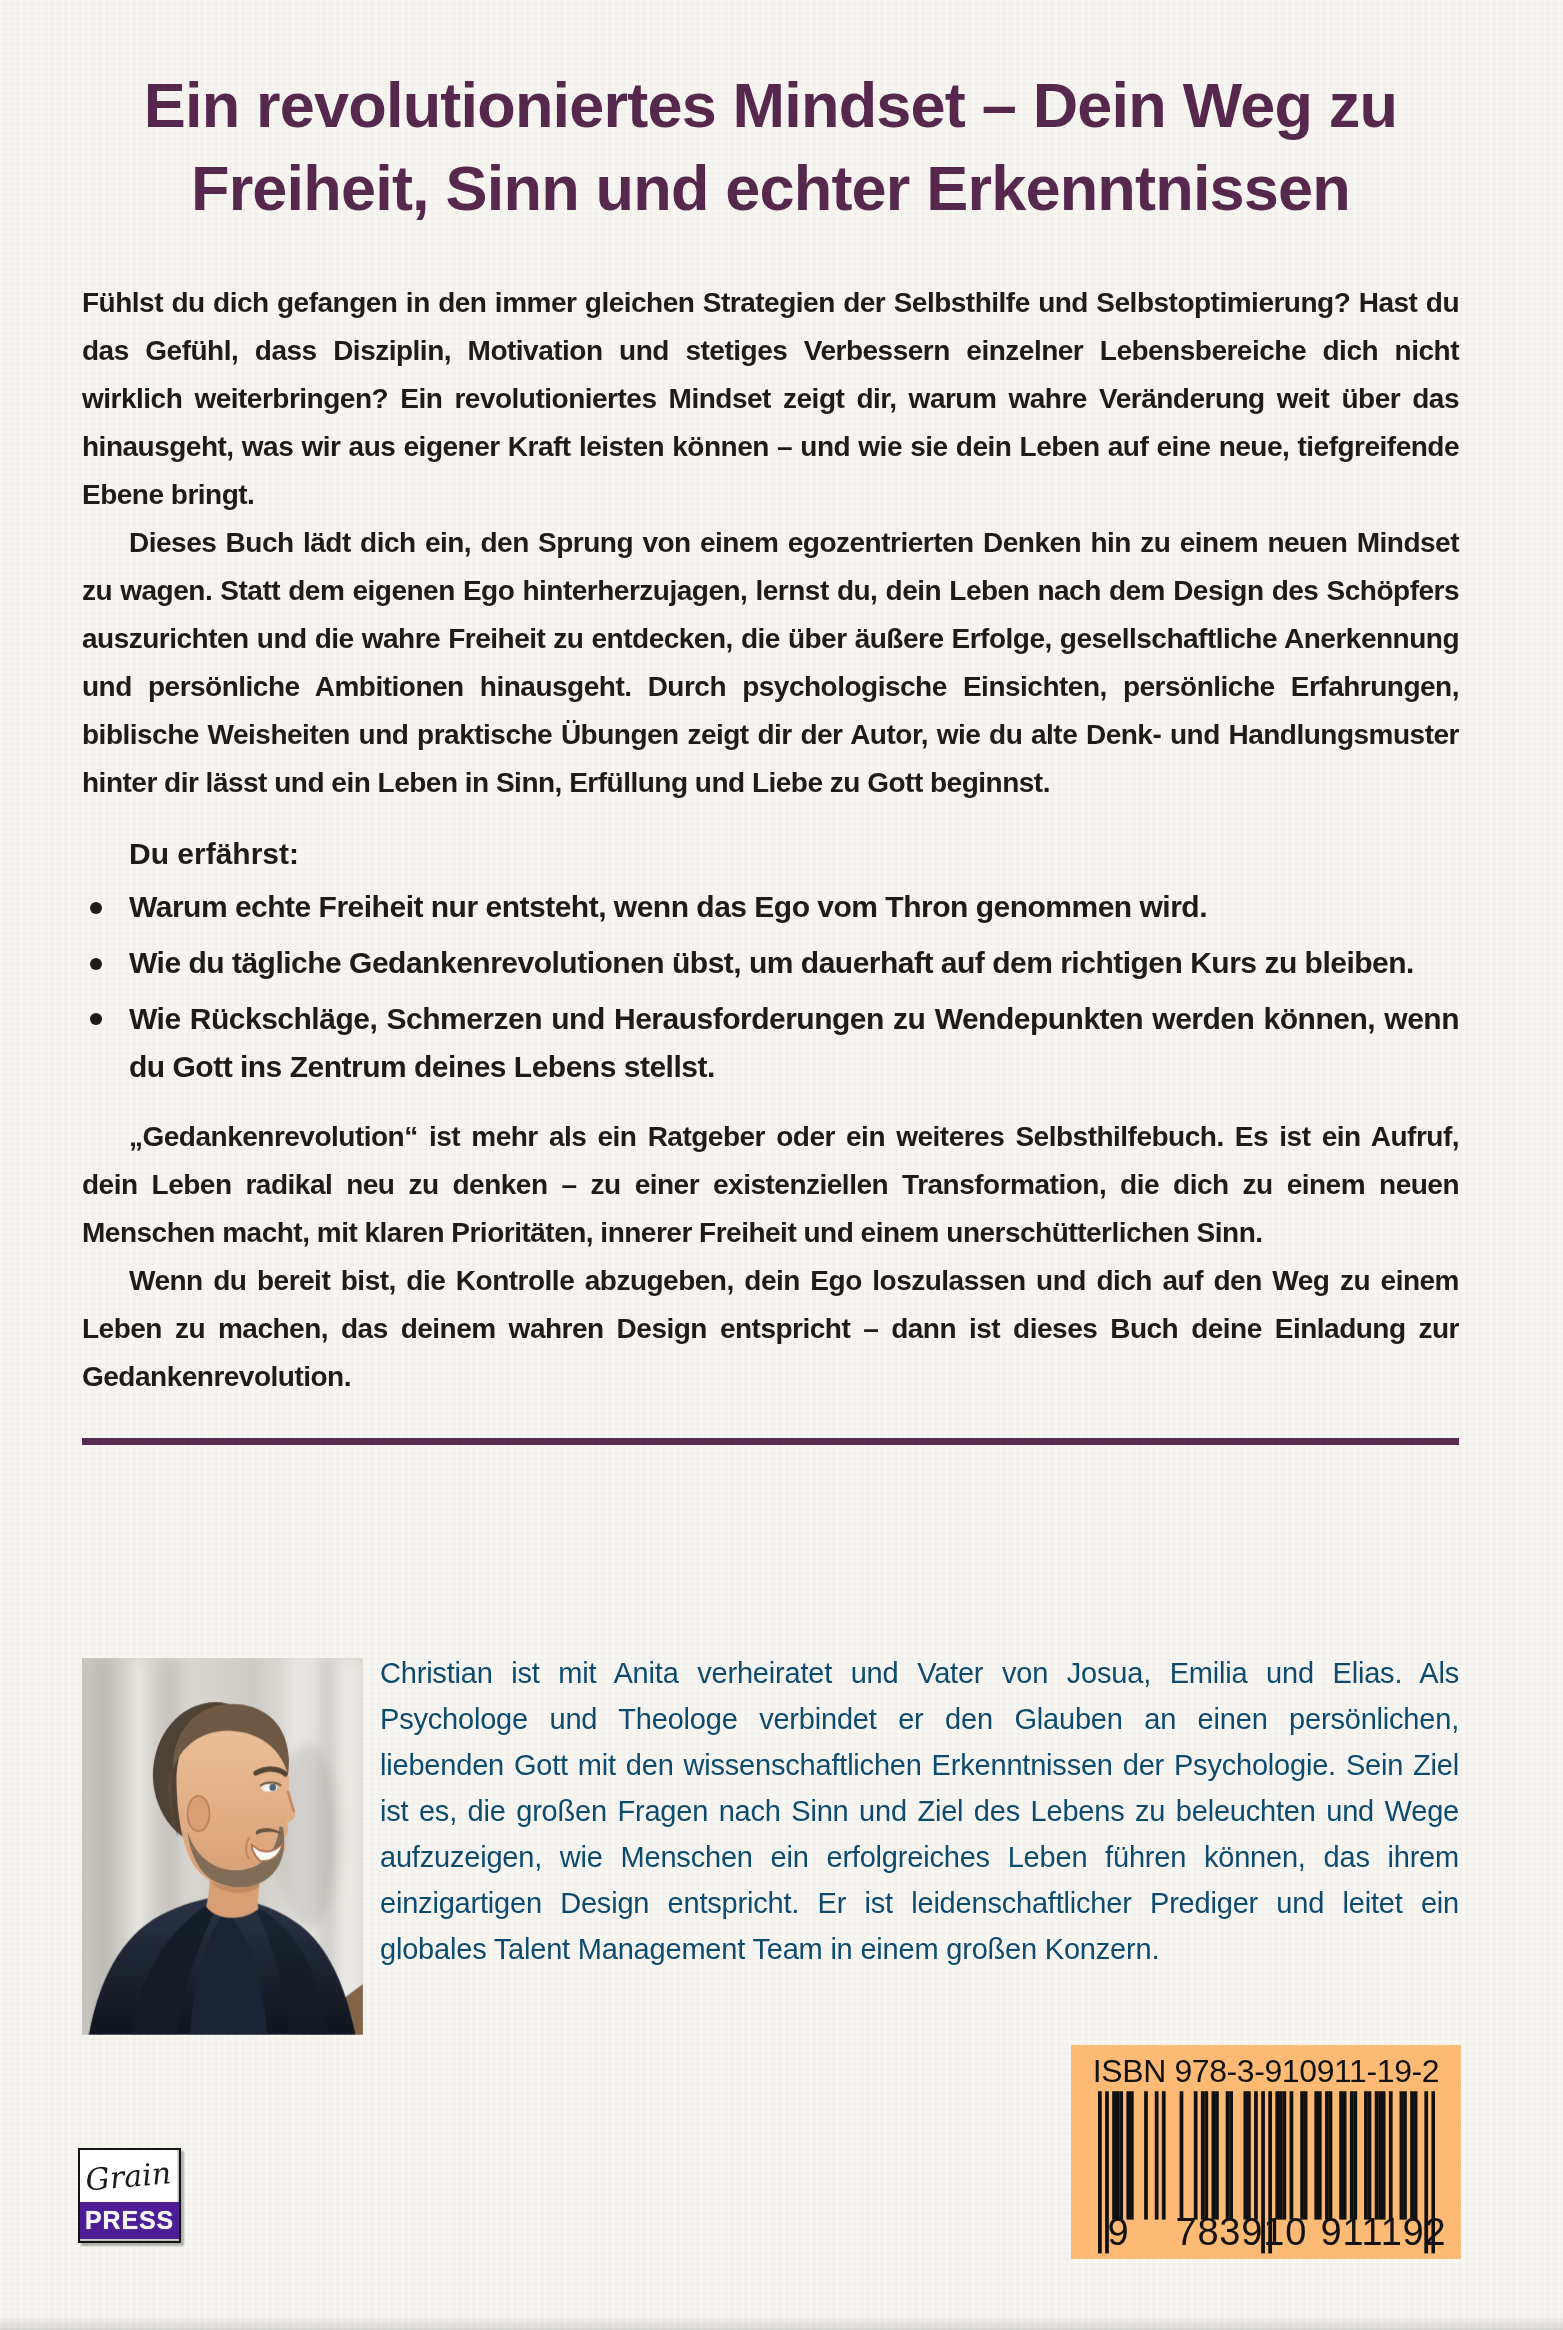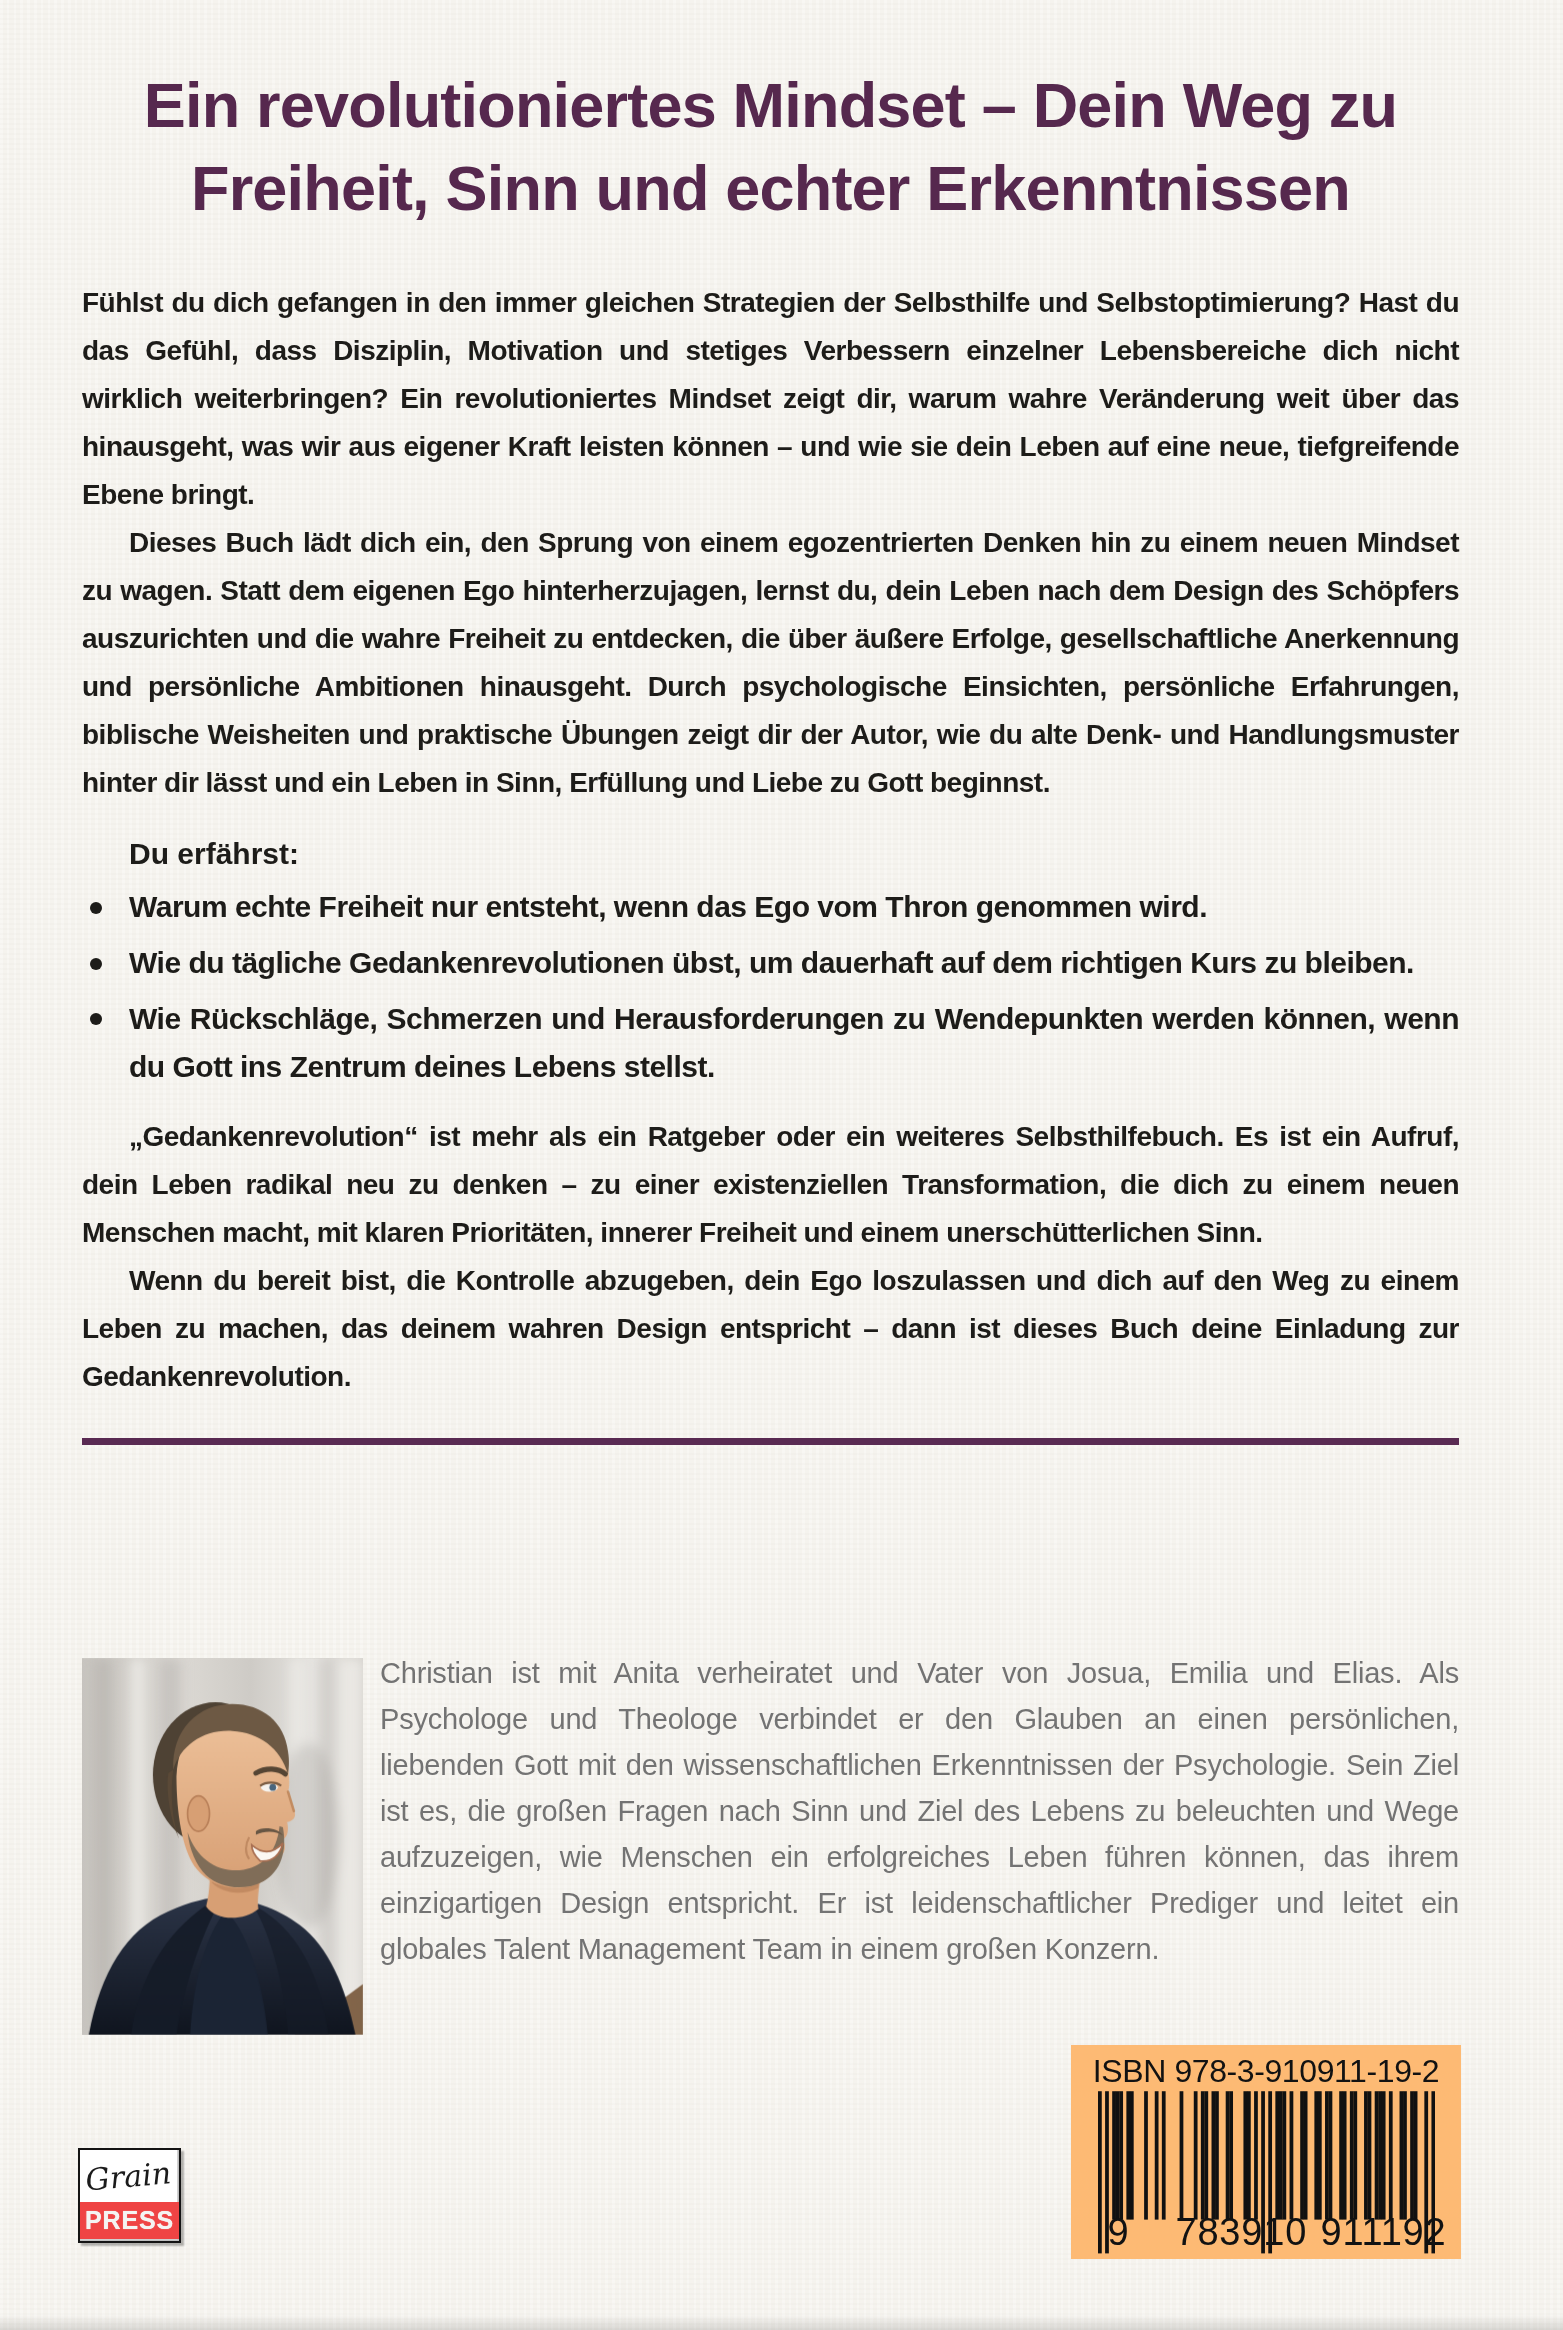--- a/index.html
+++ b/index.html
@@ -24,37 +24,37 @@
   .bullets li{position:relative;padding-left:47px;margin-bottom:7.6px;font-size:30px;
         line-height:48px;font-weight:700;text-align:justify;letter-spacing:-0.5px;}
   .bullets .dot{position:absolute;left:7.6px;top:18.6px;width:12px;height:12px;border-radius:50%;
         background:#1d1c19;}
   .divider{margin-top:37px;height:7.6px;width:100%;background:#592a52;}
 
   .author{position:absolute;left:82px;top:1658px;width:1377px;display:flex;}
   .photo{width:281px;height:377px;flex:none;overflow:hidden;background:#d6d3ce;}
   .photo svg{display:block;}
   .bio{margin:-7.6px 0 0 17px;font-size:29px;line-height:46px;font-weight:400;
-       text-align:justify;letter-spacing:-0.2px;color:#737373;}
+       text-align:justify;letter-spacing:-0.2px;color:#0c4a6e;}
 
   .isbn-box{position:absolute;left:1071px;top:2045px;width:390px;height:214px;background:#fdba74;
        box-sizing:border-box;padding-top:7.6px;text-align:center;}
   .isbn-label{font-size:32px;line-height:37px;color:#121212;font-weight:400;letter-spacing:-0.4px;}
   .barcode{margin:1.7px auto 0;width:337px;height:166px;position:relative;}
   .isbn-digits span{position:absolute;bottom:3.4px;font-size:38px;font-weight:400;color:#121212;
        letter-spacing:0.8px;}
   .isbn-digits .g1{left:10px;}
   .isbn-digits .g2{left:78px;}
   .isbn-digits .g3{left:223px;}
 
   .logo{position:absolute;left:78px;top:2148px;width:103px;height:95px;background:#fff;
        border:2.5px solid #141414;box-sizing:border-box;
        box-shadow:2.5px 2.5px 1.7px rgba(0,0,0,.28), inset -1.7px -1.7px 0 rgba(0,0,0,.25), inset 1.7px 1.7px 0 rgba(255,255,255,.9);}
   .logo-top{height:52px;position:relative;overflow:hidden;}
-  .logo-bottom{height:37px;background:#ef4444;color:#f4f4f2;display:flex;align-items:center;
+  .logo-bottom{height:37px;background:#4c1d95;color:#f4f4f2;display:flex;align-items:center;
        justify-content:center;font-weight:700;font-size:25px;letter-spacing:0.8px;
        font-family:"Liberation Sans",sans-serif;text-shadow:0 0 0.8px #fff;}
 </style>
 </head>
 <body>
 
 <div class="page">
 
   <div class="text-col">
     <h1 class="title" style="color: rgb(86, 40, 78);">

